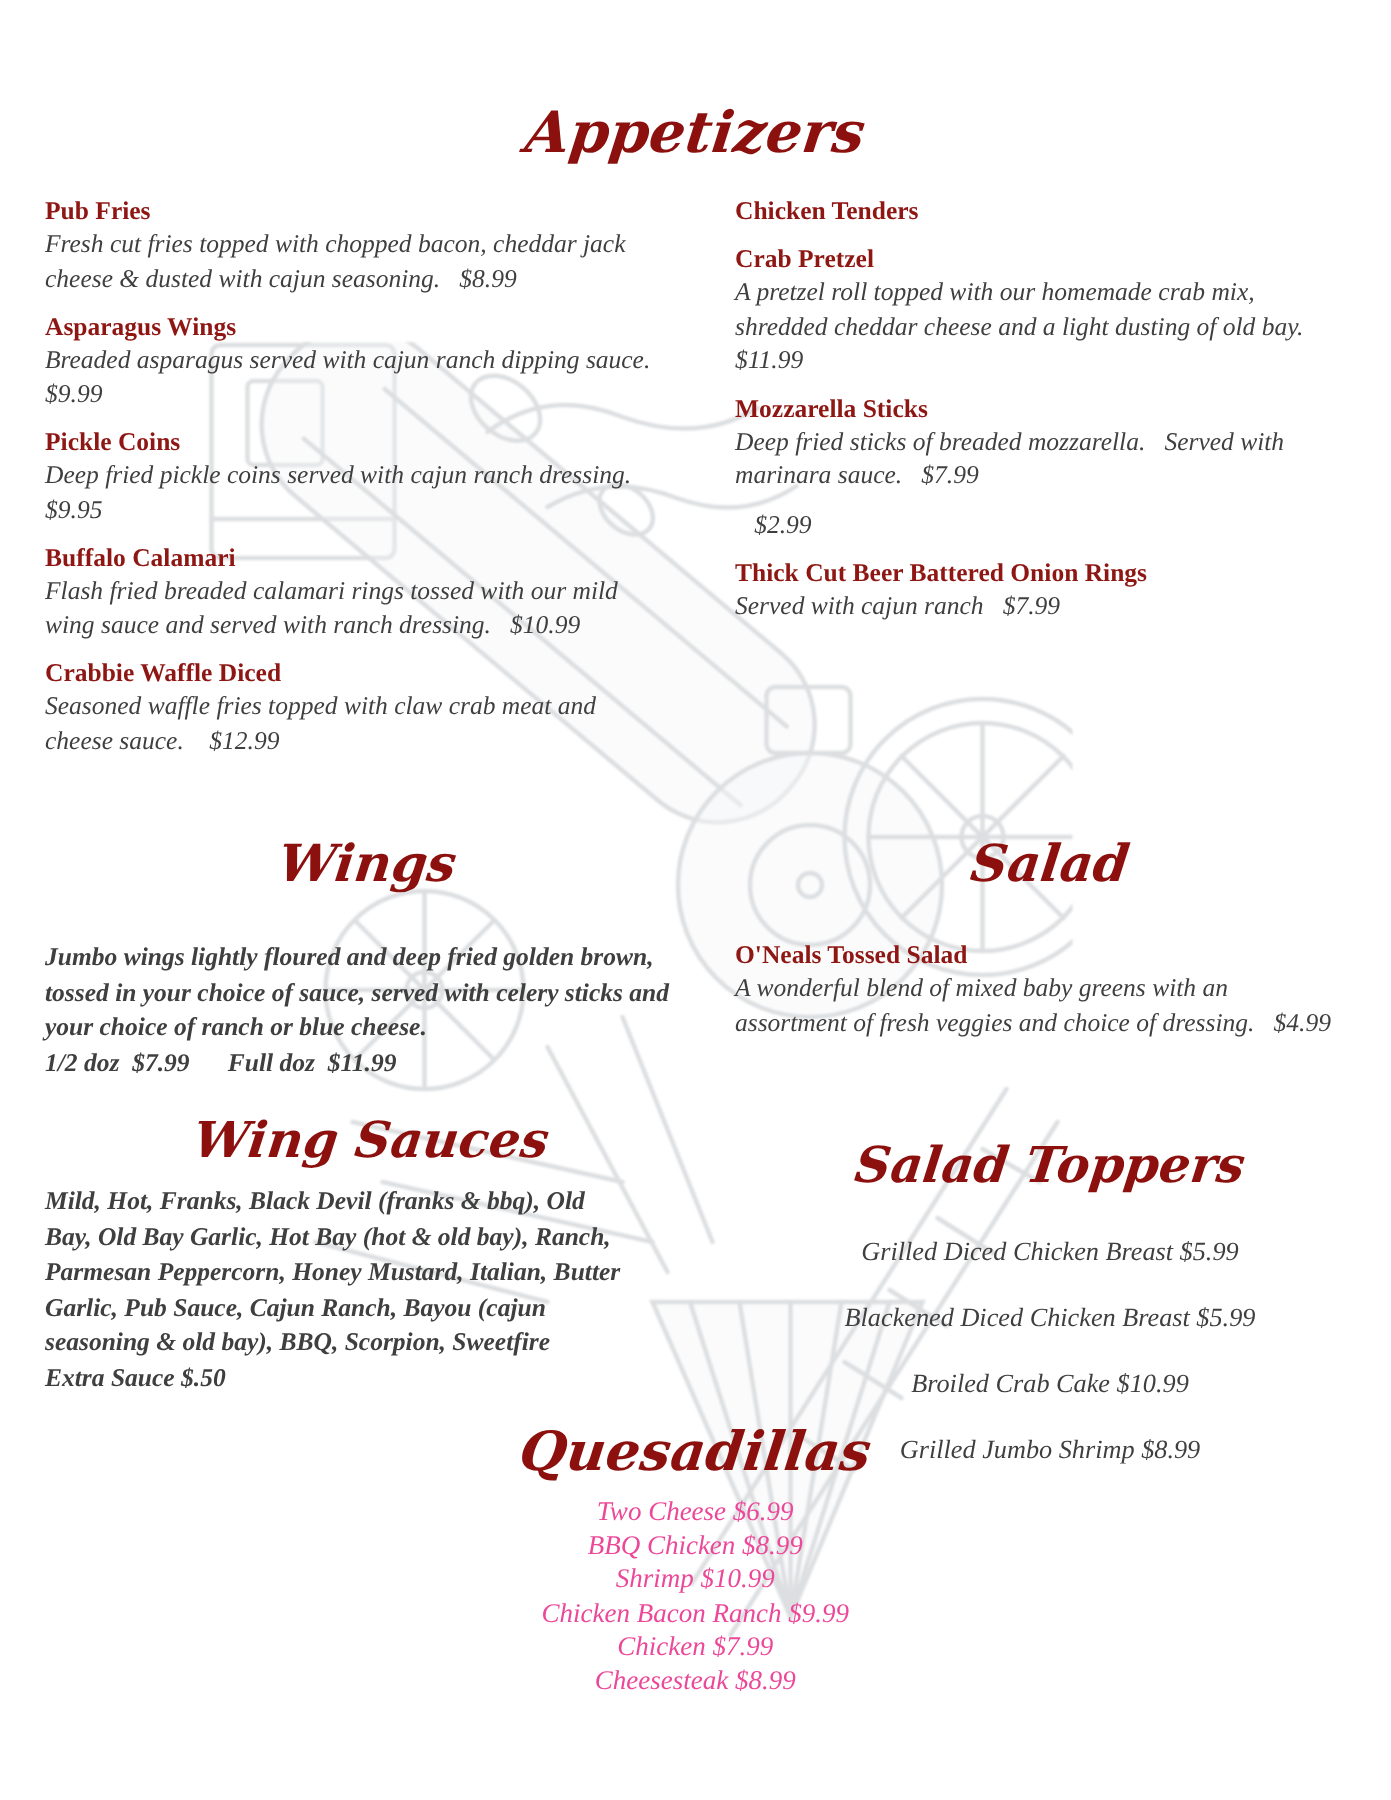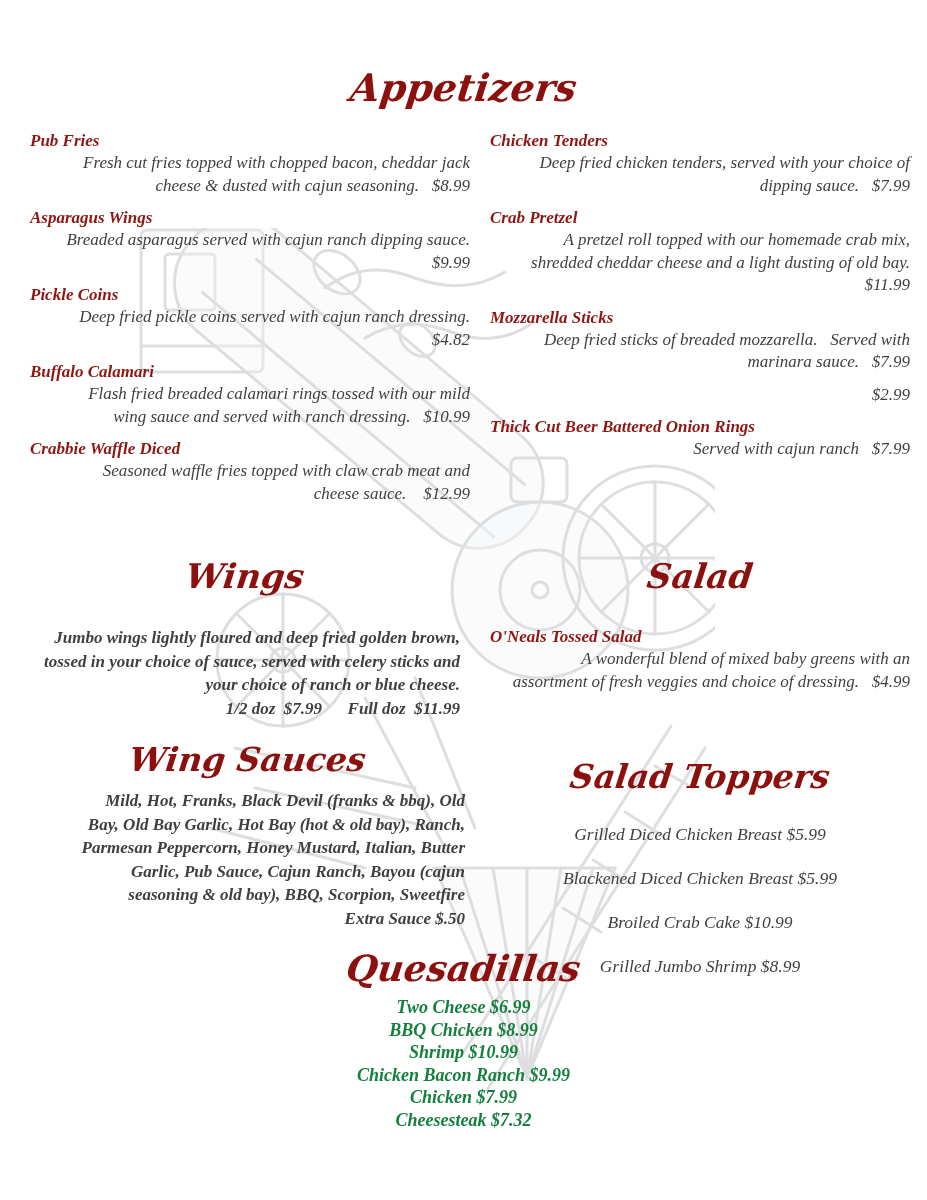--- a/index.html
+++ b/index.html
@@ -47,53 +47,51 @@
     display: flex;
     gap: 20px;
     z-index: 2;
   }
   .col-left  { width: 440px; }
   .col-right { width: 420px; }
 
   .item { margin-bottom: 10px; }
   .item-name {
     font-weight: 700;
-    font-style: italic;
     color: #8e1713;
     font-size: 17px;
     line-height: 22px;
   }
   .item-desc, .body-text {
     font-style: italic;
     color: #3f3f3f;
     font-size: 17px;
     line-height: 22.5px;
     white-space: pre-wrap;
-    text-align: right;
   }
   .body-text { line-height: 23.5px; font-weight: bold; }
 
   .sec { position: absolute; z-index: 2; }
   .sec-wings       { left: 30px;  top: 548px; width: 430px; }
   .sec-salad       { left: 490px; top: 548px; width: 420px; }
   .sec-wing-sauces { left: 30px;  top: 735px; width: 435px; }
   .sec-toppers     { left: 480px; top: 752px; width: 440px; text-align: center; }
   .sec-ques        { left: 0;     top: 942px; width: 927px; text-align: center; }
 
   .topper-line {
     font-style: italic;
     color: #3f3f3f;
     font-size: 17.5px;
     line-height: 24px;
     margin-top: 20px;
   }
   .ques-line {
     font-style: italic;
-    font-weight: 700;
-    color: #15803d;
+    font-weight: 400;
+    color: #ec4899;
     font-size: 18px;
     line-height: 22.5px;
   }
 </style>
 </head>
 <body>
 
 <div class="page">
 
   <svg class="watermark" width="600" height="880" viewBox="0 0 600 880" aria-hidden="true">
@@ -168,39 +166,37 @@
 cheese &amp; dusted with cajun seasoning.   $8.99</div>
       </div>
       <div class="item">
         <div class="item-name">Asparagus Wings</div>
         <div class="item-desc">Breaded asparagus served with cajun ranch dipping sauce.
 $9.99</div>
       </div>
       <div class="item">
         <div class="item-name">Pickle Coins</div>
         <div class="item-desc">Deep fried pickle coins served with cajun ranch dressing.
-$4.82</div>
+$9.95</div>
       </div>
       <div class="item">
         <div class="item-name">Buffalo Calamari</div>
         <div class="item-desc">Flash fried breaded calamari rings tossed with our mild
 wing sauce and served with ranch dressing.   $10.99</div>
       </div>
       <div class="item">
         <div class="item-name">Crabbie Waffle Diced</div>
         <div class="item-desc">Seasoned waffle fries topped with claw crab meat and
 cheese sauce.    $12.99</div>
       </div>
     </div>
 
     <div class="col-right">
       <div class="item">
         <div class="item-name">Chicken Tenders</div>
-        <div class="item-desc">Deep fried chicken tenders, served with your choice of
-dipping sauce.   $7.99</div>
       </div>
       <div class="item">
         <div class="item-name">Crab Pretzel</div>
         <div class="item-desc">A pretzel roll topped with our homemade crab mix,
 shredded cheddar cheese and a light dusting of old bay.
 $11.99</div>
       </div>
       <div class="item">
         <div class="item-name">Mozzarella Sticks</div>
         <div class="item-desc">Deep fried sticks of breaded mozzarella.   Served with
@@ -251,16 +247,16 @@
     <div class="topper-line">Grilled Jumbo Shrimp $8.99</div>
   </div>
 
   <div class="sec sec-ques">
     <h2 class="script-title t-ques">Quesadillas</h2>
     <div class="ques-line">Two Cheese  $6.99</div>
     <div class="ques-line">BBQ Chicken $8.99</div>
     <div class="ques-line">Shrimp  $10.99</div>
     <div class="ques-line">Chicken Bacon Ranch $9.99</div>
     <div class="ques-line">Chicken  $7.99</div>
-    <div class="ques-line">Cheesesteak  $7.32</div>
+    <div class="ques-line">Cheesesteak  $8.99</div>
   </div>
 
 </div>
 
 </body></html>

